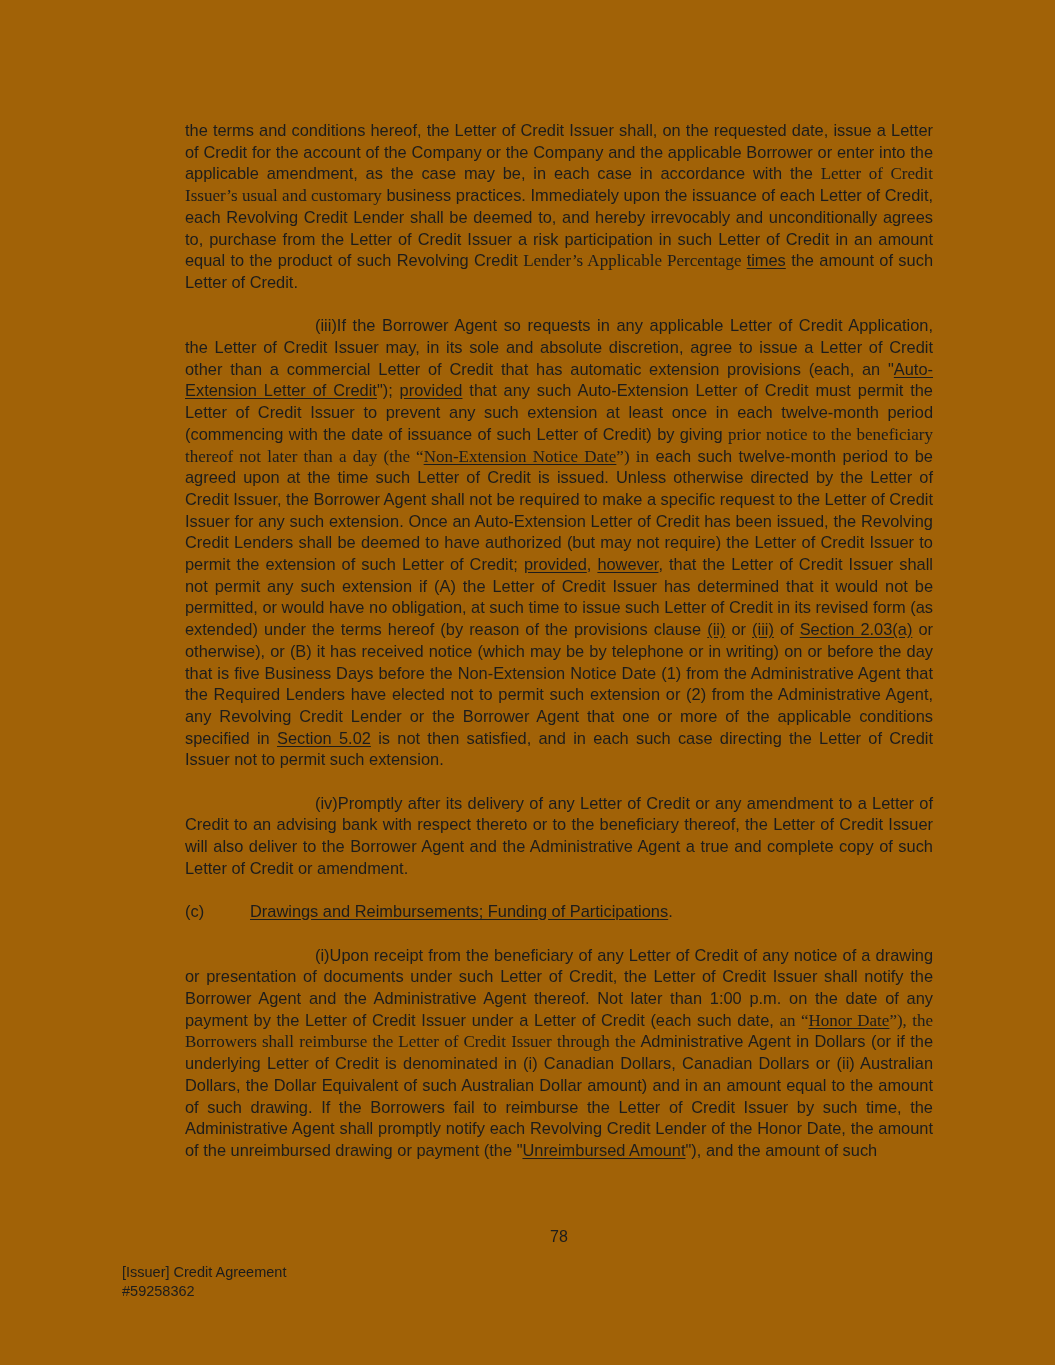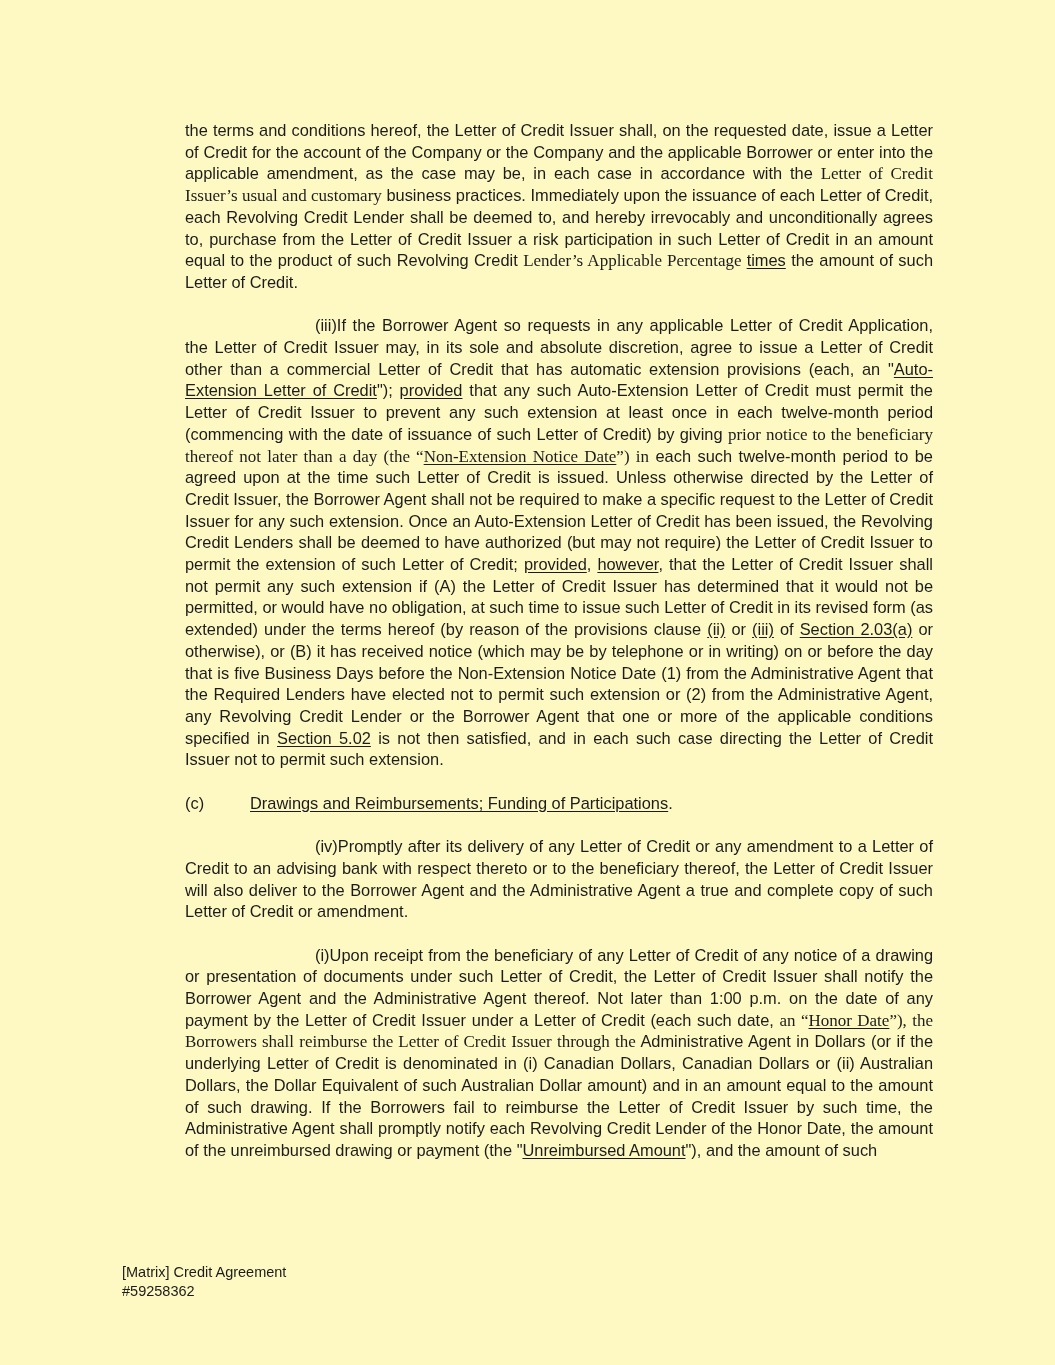--- a/index.html
+++ b/index.html
@@ -8,21 +8,21 @@
     height: 1365px;
     background: #ffffff;
     color: #1c1c1c;
     font-family: "Liberation Sans", sans-serif;
     position: relative;
     overflow: hidden;
   }
   .page {
     position: absolute;
     inset: 0;
-    background: #fef9c3;
+    background: #a16207;
   }
   .content {
     position: absolute;
     left: 185px;
     top: 120px;
     width: 748px;
     font-size: 16.4px;
     line-height: 21.7px;
     text-align: justify;
   }
@@ -56,24 +56,25 @@
   }
 </style>
 </head>
 <body>
 
 <div class="page">
 
   <div class="content">
       <p class="para continuation"><span>the terms and conditions hereof, the Letter of Credit Issuer shall, on the requested date, issue a Letter of Credit for the account of the Company or the Company and the applicable Borrower or enter into the applicable amendment, as the case may be, in each case in accordance with the </span><span class="serif">Letter of Credit Issuer’s usual and customary</span><span> business practices. Immediately upon the issuance of each Letter of Credit, each Revolving Credit Lender shall be deemed to, and hereby irrevocably and unconditionally agrees to, purchase from the Letter of Credit Issuer a risk participation in such Letter of Credit in an amount equal to the product of such Revolving Credit </span><span class="serif">Lender’s Applicable Percentage </span><span class="u">times</span><span> the amount of such Letter of Credit.</span></p>
       <p class="para sub"><span class="plabel">(iii)</span><span>If the Borrower Agent so requests in any applicable Letter of Credit Application, the Letter of Credit Issuer may, in its sole and absolute discretion, agree to issue a Letter of Credit other than a commercial Letter of Credit that has automatic extension provisions (each, an "</span><span class="u">Auto-Extension Letter of Credit</span><span>"); </span><span class="u">provided</span><span> that any such Auto-Extension Letter of Credit must permit the Letter of Credit Issuer to prevent any such extension at least once in each twelve-month period (commencing with the date of issuance of such Letter of Credit) by giving </span><span class="serif">prior notice to the beneficiary thereof not later than a day (the “</span><span class="u serif">Non-Extension Notice Date</span><span class="serif">”) in</span><span> each such twelve-month period to be agreed upon at the time such Letter of Credit is issued. Unless otherwise directed by the Letter of Credit Issuer, the Borrower Agent shall not be required to make a specific request to the Letter of Credit Issuer for any such extension. Once an Auto-Extension Letter of Credit has been issued, the Revolving Credit Lenders shall be deemed to have authorized (but may not require) the Letter of Credit Issuer to permit the extension of such Letter of Credit; </span><span class="u">provided</span><span>, </span><span class="u">however</span><span>, that the Letter of Credit Issuer shall not permit any such extension if (A) the Letter of Credit Issuer has determined that it would not be permitted, or would have no obligation, at such time to issue such Letter of Credit in its revised form (as extended) under the terms hereof (by reason of the provisions clause </span><span class="u">(ii)</span><span> or </span><span class="u">(iii)</span><span> of </span><span class="u">Section 2.03(a)</span><span> or otherwise), or (B) it has received notice (which may be by telephone or in writing) on or before the day that is five Business Days before the Non-Extension Notice Date (1) from the Administrative Agent that the Required Lenders have elected not to permit such extension or (2) from the Administrative Agent, any Revolving Credit Lender or the Borrower Agent that one or more of the applicable conditions specified in </span><span class="u">Section 5.02</span><span> is not then satisfied, and in each such case directing the Letter of Credit Issuer not to permit such extension.</span></p>
+      <p class="para sub"><span class="plabel">(iv)</span><span>Promptly after its delivery of any Letter of Credit or any amendment to a Letter of Credit to an advising bank with respect thereto or to the beneficiary thereof, the Letter of Credit Issuer will also deliver to the Borrower Agent and the Administrative Agent a true and complete copy of such Letter of Credit or amendment.</span></p>
       <p class="para lettered"><span class="plabel">(c)</span><span class="u">Drawings and Reimbursements; Funding of Participations</span><span>.</span></p>
-      <p class="para sub"><span class="plabel">(iv)</span><span>Promptly after its delivery of any Letter of Credit or any amendment to a Letter of Credit to an advising bank with respect thereto or to the beneficiary thereof, the Letter of Credit Issuer will also deliver to the Borrower Agent and the Administrative Agent a true and complete copy of such Letter of Credit or amendment.</span></p>
       <p class="para sub"><span class="plabel">(i)</span><span>Upon receipt from the beneficiary of any Letter of Credit of any notice of a drawing or presentation of documents under such Letter of Credit, the Letter of Credit Issuer shall notify the Borrower Agent and the Administrative Agent thereof. Not later than 1:00 p.m. on the date of any payment by the Letter of Credit Issuer under a Letter of Credit (each such date, </span><span class="serif">an “</span><span class="u serif">Honor Date</span><span class="serif">”), the Borrowers shall reimburse the Letter of Credit Issuer through the</span><span> Administrative Agent in Dollars (or if the underlying Letter of Credit is denominated in (i) Canadian Dollars, Canadian Dollars or (ii) Australian Dollars, the Dollar Equivalent of such Australian Dollar amount) and in an amount equal to the amount of such drawing. If the Borrowers fail to reimburse the Letter of Credit Issuer by such time, the Administrative Agent shall promptly notify each Revolving Credit Lender of the Honor Date, the amount of the unreimbursed drawing or payment (the "</span><span class="u">Unreimbursed Amount</span><span>"), and the amount of such</span></p>
     </div>
 
+  <div class="pagenum">78</div>
 
   <div class="footer">
-    <div>[Matrix] Credit Agreement</div>
+    <div>[Issuer] Credit Agreement</div>
     <div>#59258362</div>
   </div>
 
 </div>
 
 </body></html>

